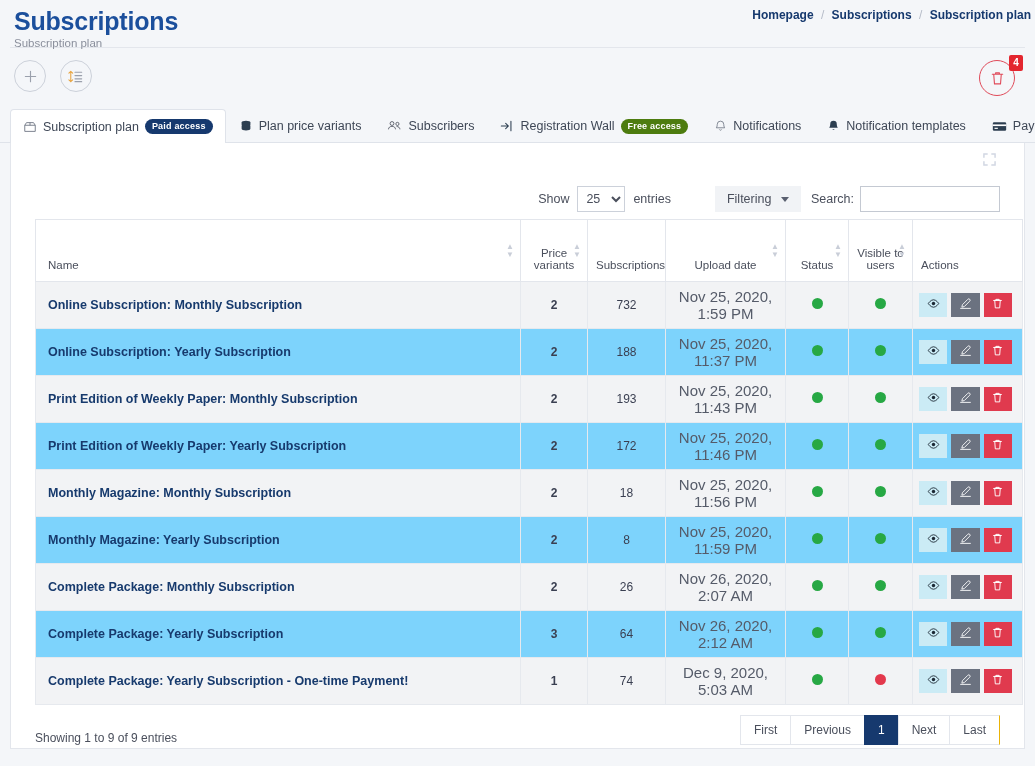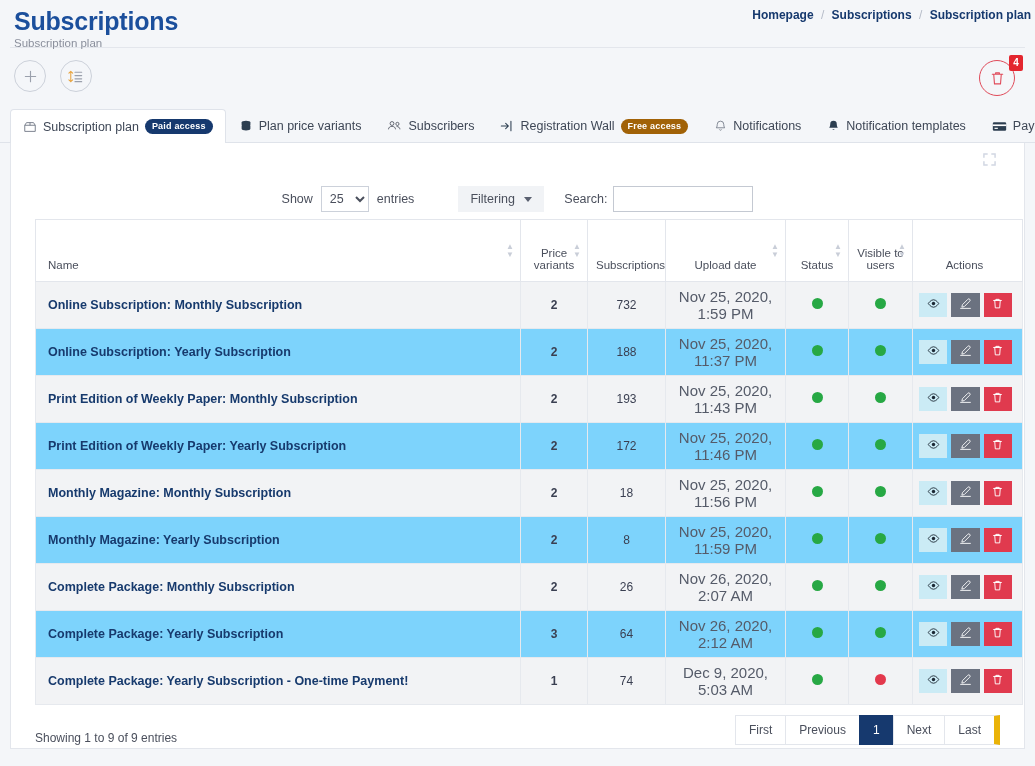--- a/index.html
+++ b/index.html
@@ -127,21 +127,21 @@
   .pill {
     font-size: 9px;
     font-weight: bold;
     color: #fff;
     border-radius: 9px;
     padding: 3px 7px 3px 7px;
     letter-spacing: 0.2px;
     line-height: 1;
   }
   .pill.paid { background: #16396e; }
-  .pill.free { background: #a16207; }
+  .pill.free { background: #4d7c0f; }
 
   
   .card {
     background: #fff;
     border: 1px solid #e3e6ec;
     border-top: none;
     margin: 0 10px 10px 10px;
     height: 606px;
     position: relative;
   }
@@ -154,36 +154,36 @@
     right: 28px;
     top: 10px;
     cursor: pointer;
     opacity: .45;
   }
 
   
   .dt-controls {
     display: flex;
     align-items: center;
-    justify-content: center;
+    justify-content: flex-end;
     padding: 0 24px 0 24px;
     height: 40px;
   }
   .dt-length { font-size: 12.5px; color: #4a4f5c; display: flex; align-items: center; gap: 8px; }
   .dt-length select {
     font-family: "Liberation Sans", sans-serif;
     font-size: 12.5px;
     padding: 3px 4px;
     border: 1px solid #ccd1da;
     background: #fff;
     color: #4a4f5c;
     height: 26px;
     width: 48px;
   }
-  .dt-right { display: flex; align-items: center; gap: 20px; padding-left: 44px; }
+  .dt-right { display: flex; align-items: center; gap: 10px; padding-left: 44px; }
   .filter-btn {
     background: #f1f3f6;
     border: none;
     font-family: "Liberation Sans", sans-serif;
     font-size: 12.5px;
     color: #4a4f5c;
     padding: 6px 12px;
     cursor: pointer;
   }
   .caret { display:inline-block; margin-left:6px; border-left:4px solid transparent; border-right:4px solid transparent; border-top:5px solid #5a6070; vertical-align: middle;}
@@ -206,21 +206,21 @@
     font-size: 11.5px;
     font-weight: normal;
     color: #4a4f5c;
     vertical-align: bottom;
     padding: 8px 8px 10px 8px;
     height: 62px;
     position: relative;
     text-align: center;
   }
   thead th.name-col { text-align: left; padding-left: 12px; }
-  thead th.actions-col { text-align: center; padding-right: 14px; }
+  thead th.actions-col { text-align: left; padding-right: 14px; }
   .sort-ico {
     position: absolute;
     right: 6px;
     top: 50%;
     transform: translateY(-50%);
     font-size: 8px;
     line-height: 1;
     color: #c9ced8;
     display: flex;
     flex-direction: column;
@@ -276,21 +276,21 @@
   .pg {
     border: 1px solid #e3e6ec;
     border-right: none;
     padding: 7px 13px;
     font-size: 12px;
     color: #4a4f5c;
     cursor: pointer;
     background: #fff;
     line-height: 1.2;
   }
-  .pg:last-child { border-right: 6px solid #eab308; }
+  .pg:last-child { border-right: 1px solid #eab308; }
   .pg.active { background: #16396e; color: #fff; border-color: #16396e; }
 </style>
 </head>
 <body>
 
 <div class="page-head">
   <div class="page-title">Subscriptions</div>
   <div class="page-sub">Subscription plan</div>
   <div class="breadcrumb">
     <a href="#">Homepage</a>

